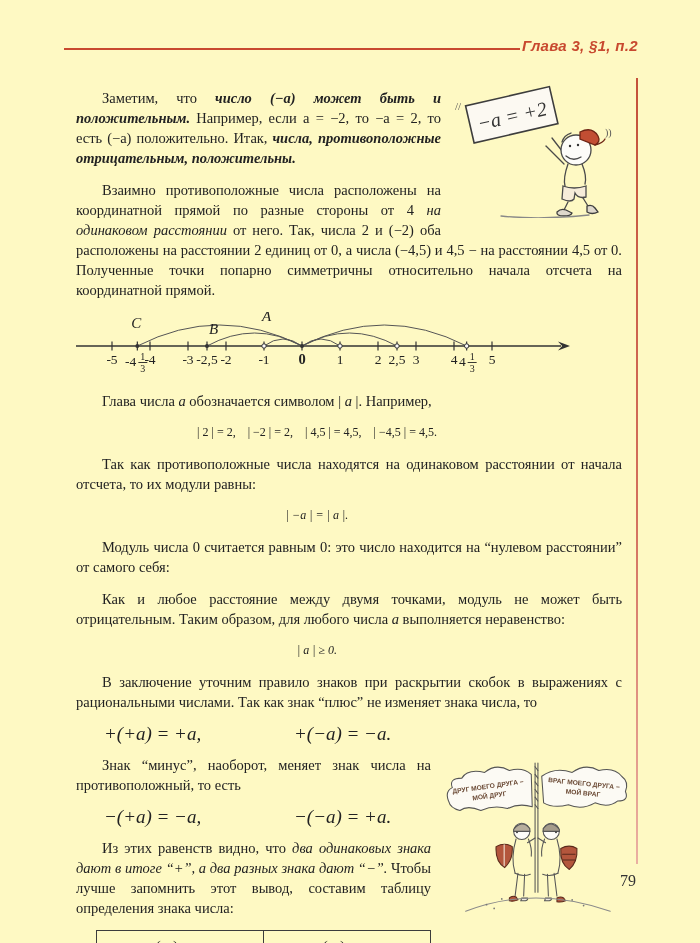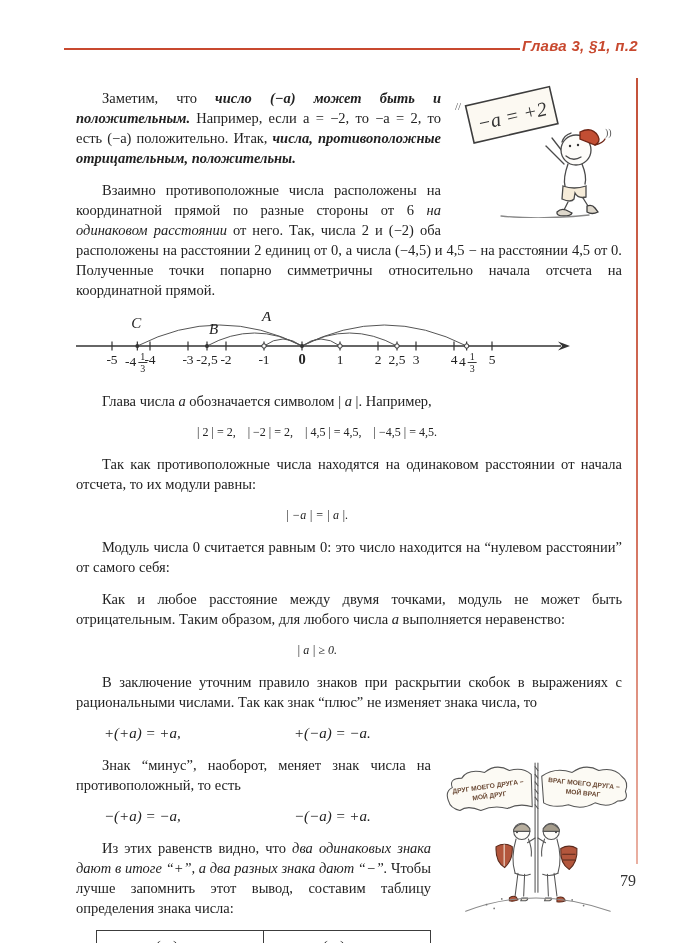--- a/index.html
+++ b/index.html
@@ -1,30 +1,30 @@
 <!DOCTYPE html>
 <html lang="ru"><head>
 <meta charset="utf-8">
 <style>
   html,body{margin:0;padding:0;background:#e9e9e7;}
-  .page{position:relative;width:700px;height:943px;background:#ffffff;
+  .page{position:relative;width:700px;height:943px;background:#fef9c3;
         font-family:"Liberation Serif",serif;color:#222;overflow:hidden;}
   .header-rule{position:absolute;left:64px;top:48px;width:456px;height:2px;background:#c8492f;}
   .header-label{position:absolute;left:522px;top:37px;font-family:"Liberation Sans",sans-serif;
         font-weight:bold;font-style:italic;font-size:15px;color:#c8492f;letter-spacing:.3px;}
   .v-rule{position:absolute;left:636px;top:78px;width:2px;height:786px;
         background:linear-gradient(#c4523a 0%,#d3705c 55%,#eab0a2 100%);}
   .content{position:absolute;left:64px;top:76px;width:570px;font-size:14.5px;
         line-height:20px;text-align:justify;}
   .para{margin:12px;text-indent:26px;}
   .rbi{font-weight:bold;font-style:italic;}
   .ri{font-style:italic;}
   .eq-c{text-align:center;padding-right:64px;margin:1px 0;font-size:12px;line-height:19px;}
   .it{font-style:italic;}
-  .eq-row{display:flex;margin:1px 0 1px 40px;font-style:italic;font-size:15px;line-height:19px;}
+  .eq-row{display:flex;margin:1px 0 1px 40px;font-style:italic;font-size:19px;line-height:19px;}
   .eq-row .l{width:190px;}
   .float-illus{float:right;}
   .boy{width:185px;height:142px;margin:0 0 4px 8px;}
   .knights{width:195px;height:186px;margin:2px 0 2px 8px;}
   .numline{margin:4px 0 2px 0;}
   .sign-table{border-collapse:collapse;margin:8px 0 0 32px;}
   .sign-table td{border:1.6px solid #3c3c3c;width:170px;height:28px;text-align:center;
         font-size:15px;letter-spacing:2px;word-spacing:8px;}
   .page-number{position:absolute;left:620px;top:872px;font-size:16px;color:#333;}
 </style>
@@ -64,21 +64,21 @@
           <path d="M134,122 l5,8"></path>
           <path d="M108,136 q4,-4 9,-2 l6,3 q-1,3 -8,3 q-8,0 -7,-4 z" fill="#ded8cc" stroke="#3d3d3d"></path>
           <path d="M138,130 q5,-2 8,2 l3,4 q-6,3 -11,0 z" fill="#ded8cc" stroke="#3d3d3d"></path>
           <path d="M52,140 q40,4 88,-1" stroke="#888"></path>
         </g>
       </svg>
     </div>
 
     <p class="para"><span>Заметим, что </span><span class="rbi">число (−a) может быть и положительным.</span><span> Например, если a = −2, то −a = 2, то есть (−a) положительно. Итак, </span><span class="rbi">числа, противоположные отрицательным, положительны.</span></p>
 
-    <p class="para"><span>Взаимно противоположные числа расположены на координатной прямой по разные стороны от 6 </span><span class="ri">на одинаковом расстоянии</span><span> от него. Так, числа 2 и (−2) оба расположены на расстоянии 2 единиц от 0, а числа (−4,5) и 4,5 − на расстоянии 4,5 от 0. Полученные точки попарно симметричны относительно начала отсчета на координатной прямой.</span></p>
+    <p class="para"><span>Взаимно противоположные числа расположены на координатной прямой по разные стороны от 4 </span><span class="ri">на одинаковом расстоянии</span><span> от него. Так, числа 2 и (−2) оба расположены на расстоянии 2 единиц от 0, а числа (−4,5) и 4,5 − на расстоянии 4,5 от 0. Полученные точки попарно симметричны относительно начала отсчета на координатной прямой.</span></p>
 
     <div class="numline">
       <svg id="nl-svg" width="570" height="62" viewBox="0 0 570 62">
           <line x1="12" y1="34" x2="497" y2="34" stroke="#333" stroke-width="1.5"></line>
           <path d="M506,34 l-12,-4.6 l4.2,4.6 l-4.2,4.6 z" fill="#333"></path>
           <path d="M73.346,34 Q155.673,-8 238,34" stroke="#555" stroke-width="1" fill="none"></path>
           <path d="M238,34 Q320.327,-8 402.654,34" stroke="#555" stroke-width="1" fill="none"></path>
           <path d="M143,34 Q190.5,8 238,34" stroke="#555" stroke-width="1" fill="none"></path>
           <path d="M238,34 Q285.5,8 333,34" stroke="#555" stroke-width="1" fill="none"></path>
           <path d="M200,34 Q219,20 238,34" stroke="#555" stroke-width="1" fill="none"></path>

